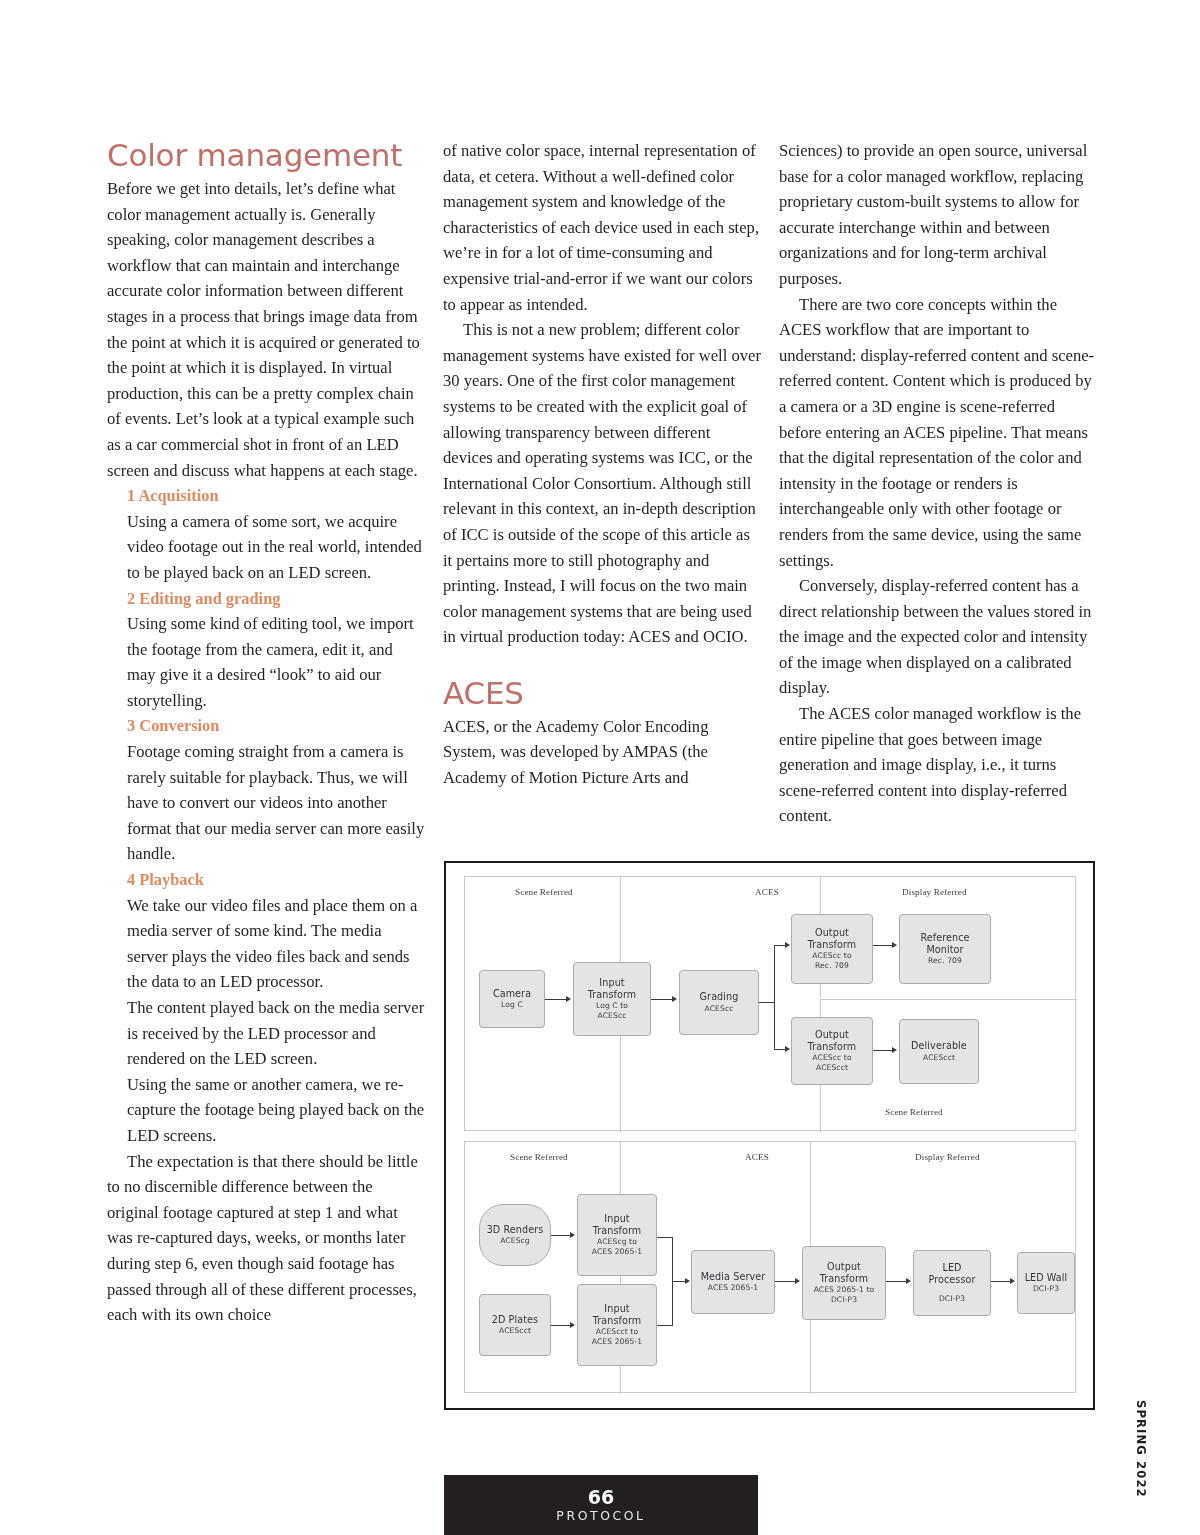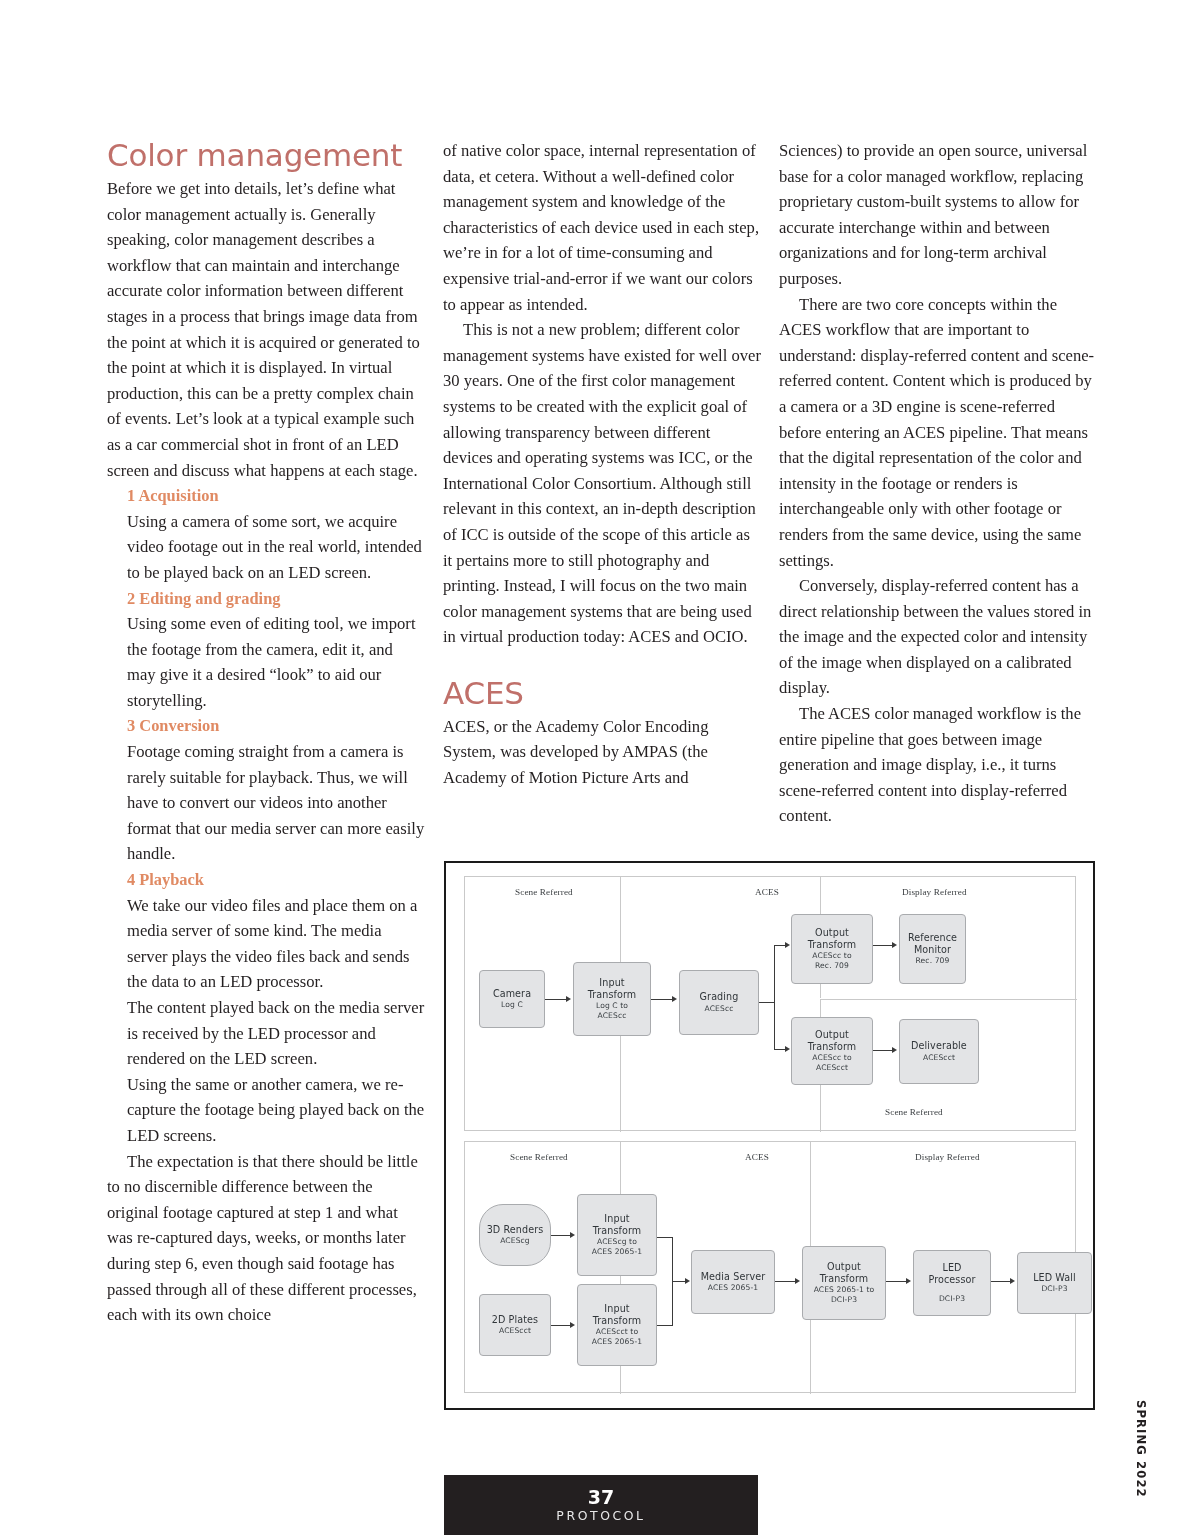--- a/index.html
+++ b/index.html
@@ -214,21 +214,21 @@
 <div id="page">
 
   <div class="col" id="col1">
     <h1 class="section-head">Color management</h1>
     <p class="body">Before we get into details, let’s define what color management actually is. Generally speaking, color management describes a workflow that can maintain and interchange accurate color information between different stages in a process that brings image data from the point at which it is acquired or generated to the point at which it is displayed. In virtual production, this can be a pretty complex chain of events. Let’s look at a typical example such as a car commercial shot in front of an LED screen and discuss what happens at each stage.</p>
 
     <p class="step">1 Acquisition</p>
     <p class="step-body">Using a camera of some sort, we acquire video footage out in the real world, intended to be played back on an LED screen.</p>
 
     <p class="step">2 Editing and grading</p>
-    <p class="step-body">Using some even of editing tool, we import the footage from the camera, edit it, and may give it a desired “look” to aid our storytelling.</p>
+    <p class="step-body">Using some kind of editing tool, we import the footage from the camera, edit it, and may give it a desired “look” to aid our storytelling.</p>
 
     <p class="step">3 Conversion</p>
     <p class="step-body">Footage coming straight from a camera is rarely suitable for playback. Thus, we will have to convert our videos into another format that our media server can more easily handle.</p>
 
     <p class="step">4 Playback</p>
     <p class="step-body">We take our video files and place them on a media server of some kind. The media server plays the video files back and sends the data to an LED processor.</p>
 
     <p class="step-body">The content played back on the media server is received by the LED processor and rendered on the LED screen.</p>
 
     <p class="step-body">Using the same or another camera, we re-capture the footage being played back on the LED screens.</p>
@@ -293,21 +293,21 @@
 
       <div class="node" style="left:326px; top:37px; width:82px; height:70px;">
         <div class="t" style="white-space:pre-line">Output
 Transform</div>
         <div class="s" style="white-space:pre-line">ACEScc to
 Rec. 709</div>
       </div>
       <div class="conn h" style="left:408px; top:68px; width:20px;"></div>
       <div class="arrow-r" style="left:427px; top:64.6px;"></div>
 
-      <div class="node" style="left:434px; top:37px; width:67px; height:70px;">
+      <div class="node" style="left:434px; top:37px; width:92px; height:70px;">
         <div class="t" style="white-space:pre-line">Reference
 Monitor</div>
         <div class="s">Rec. 709</div>
       </div>
 
       <div class="node" style="left:326px; top:140px; width:82px; height:68px;">
         <div class="t" style="white-space:pre-line">Output
 Transform</div>
         <div class="s" style="white-space:pre-line">ACEScc to
 ACEScct</div>
@@ -380,28 +380,28 @@
       <div class="arrow-r" style="left:441px; top:135.6px;"></div>
 
       <div class="node" style="left:448px; top:108px; width:78px; height:66px;gap:8px;">
         <div class="t" style="white-space:pre-line">LED
 Processor</div>
         <div class="s">DCI-P3</div>
       </div>
       <div class="conn h" style="left:526px; top:139px; width:20px;"></div>
       <div class="arrow-r" style="left:545px; top:135.6px;"></div>
 
-      <div class="node" style="left:552px; top:110px; width:75px; height:62px;">
+      <div class="node" style="left:552px; top:110px; width:58px; height:62px;">
         <div class="t">LED Wall</div>
         <div class="s">DCI-P3</div>
       </div>
     </div>
   </div>
 
 
   <div id="footer">
-    <div id="page-num">37</div>
+    <div id="page-num">66</div>
     <div id="pub-name">PROTOCOL</div>
   </div>
 
   <div id="issue">SPRING 2022</div>
 
 </div>
 
 </body></html>

